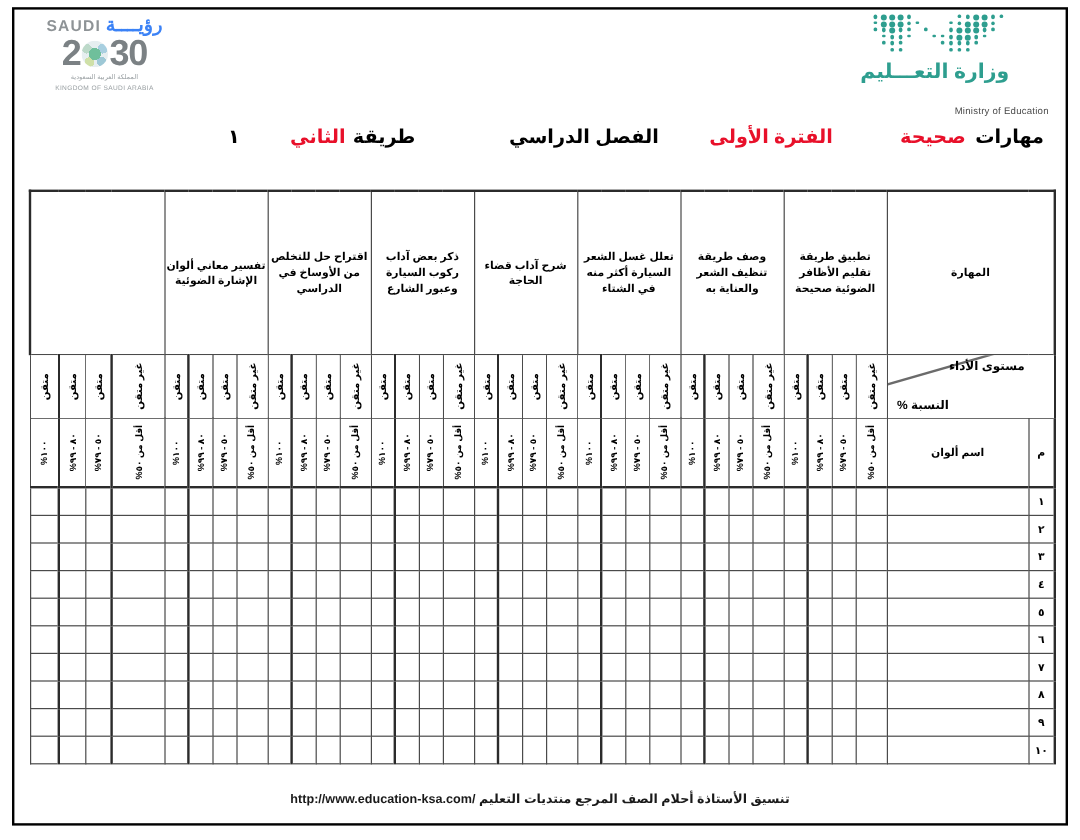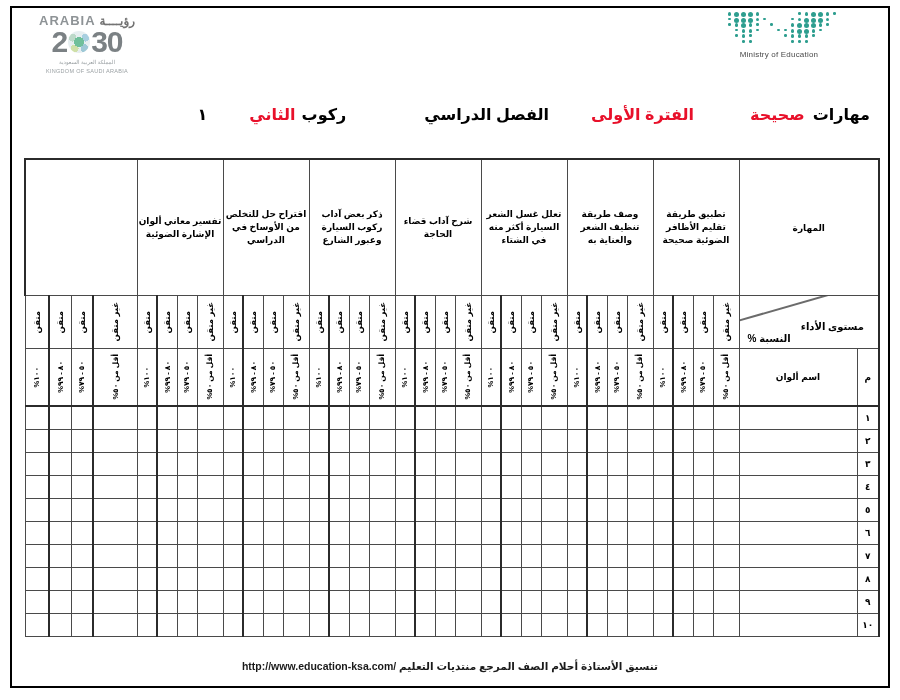--- a/index.html
+++ b/index.html
@@ -50,22 +50,22 @@
     font-size: 13px;
     letter-spacing: 1px;
     color: #8e9396;
     font-weight: bold;
     display: flex;
     justify-content: center;
     align-items: baseline;
     gap: 4px;
   }
   .vision-top .ar {
-    font-size: 12px;
-    color: #737373;
+    font-size: 16px;
+    color: #3b82f6;
   }
   .vision-num {
     font-size: 30px;
     font-weight: bold;
     color: #7b8184;
     letter-spacing: -1px;
     line-height: 30px;
     display: flex;
     justify-content: center;
     align-items: center;
@@ -119,21 +119,22 @@
     font-size: 17px;
     font-weight: bold;
     color: #2e9e8f;
     letter-spacing: 1px;
     line-height: 19px;
   }
   .moe-sub {
     font-size: 8px;
     color: #4a4a4a;
     letter-spacing: .2px;
-    margin-top: 1px;
+    margin-top: 19px;
+    text-align: right;
   }
 
   
   .title-row {
     position: absolute;
     top: 92px;
     right: 18px;
     left: 18px;
     height: 28px;
     font-size: 16px;
@@ -214,23 +215,22 @@
     top: 50%;
     width: 200px;
     height: 0;
     border-top: 2px solid #6b6b6b;
     transform-origin: left center;
     transform: translateY(-50%) rotate(-16deg);
   }
   .lbl-perf {
     position: absolute;
     top: 4px;
-    right: 14px;
+    right: 24px;
     font-size: 10px;
-    margin-top: 21px;
   }
   .lbl-pct {
     position: absolute;
     bottom: 4px;
     left: 8px;
     font-size: 10px;
     direction: rtl;
   }
 
   td.student-name {
@@ -301,21 +301,21 @@
 </style>
 </head>
 <body>
 
 <div id="page">
 
   <div class="header-band">
 
     <div class="vision-logo">
       <div class="vision-top">
-        <span>ARABIA</span>
+        <span>SAUDI</span>
         <span class="ar">رؤيــــة</span>
       </div>
       <div class="vision-num">
         <span>2</span>
         <span class="vision-emblem"></span>
         <span>30</span>
       </div>
       <div class="vision-sub">المملكة العربية السعودية</div>
       <div class="vision-sub">KINGDOM OF SAUDI ARABIA</div>
     </div>
@@ -375,34 +375,35 @@
           <i style="width: 3.75px; height: 3.75px; left: 71.625px; top: 22.4px;"></i>
           <i style="width: 3.75px; height: 3.75px; left: 78.625px; top: 22.4px;"></i>
           <i style="width: 3.75px; height: 3.75px; left: 85.625px; top: 22.4px;"></i>
           <i style="width: 2.5px; height: 2.5px; left: 93.25px; top: 22.4px;"></i>
           <i style="width: 2.5px; height: 2.5px; left: 23.25px; top: 28px;"></i>
           <i style="width: 2.5px; height: 2.5px; left: 30.25px; top: 28px;"></i>
           <i style="width: 2.5px; height: 2.5px; left: 72.25px; top: 28px;"></i>
           <i style="width: 2.5px; height: 2.5px; left: 79.25px; top: 28px;"></i>
           <i style="width: 2.5px; height: 2.5px; left: 86.25px; top: 28px;"></i>
         </div>
+      <div class="moe-name">وزارة التعـــليم</div>
       <div class="moe-sub">Ministry of Education</div>
     </div>
   </div>
 
   <div class="title-row">
     <span class="seg">مهارات</span>
     <span style="width:8px"></span>
     <span class="seg red">صحيحة</span>
     <span class="t-gap-a"></span>
     <span class="seg red">الفترة الأولى</span>
     <span class="t-gap-c"></span>
     <span class="seg">الفصل الدراسي</span>
     <span class="t-gap-b"></span>
-    <span class="seg">ركوب</span>
+    <span class="seg">طريقة</span>
     <span style="width:6px"></span>
     <span class="seg red">الثاني</span>
     <span class="t-gap-c"></span>
     <span class="seg">١</span>
   </div>
 
   <table class="grid" id="grid">
       <colgroup>
         <col style="width: 22px;">
         <col style="width: 118px;">

